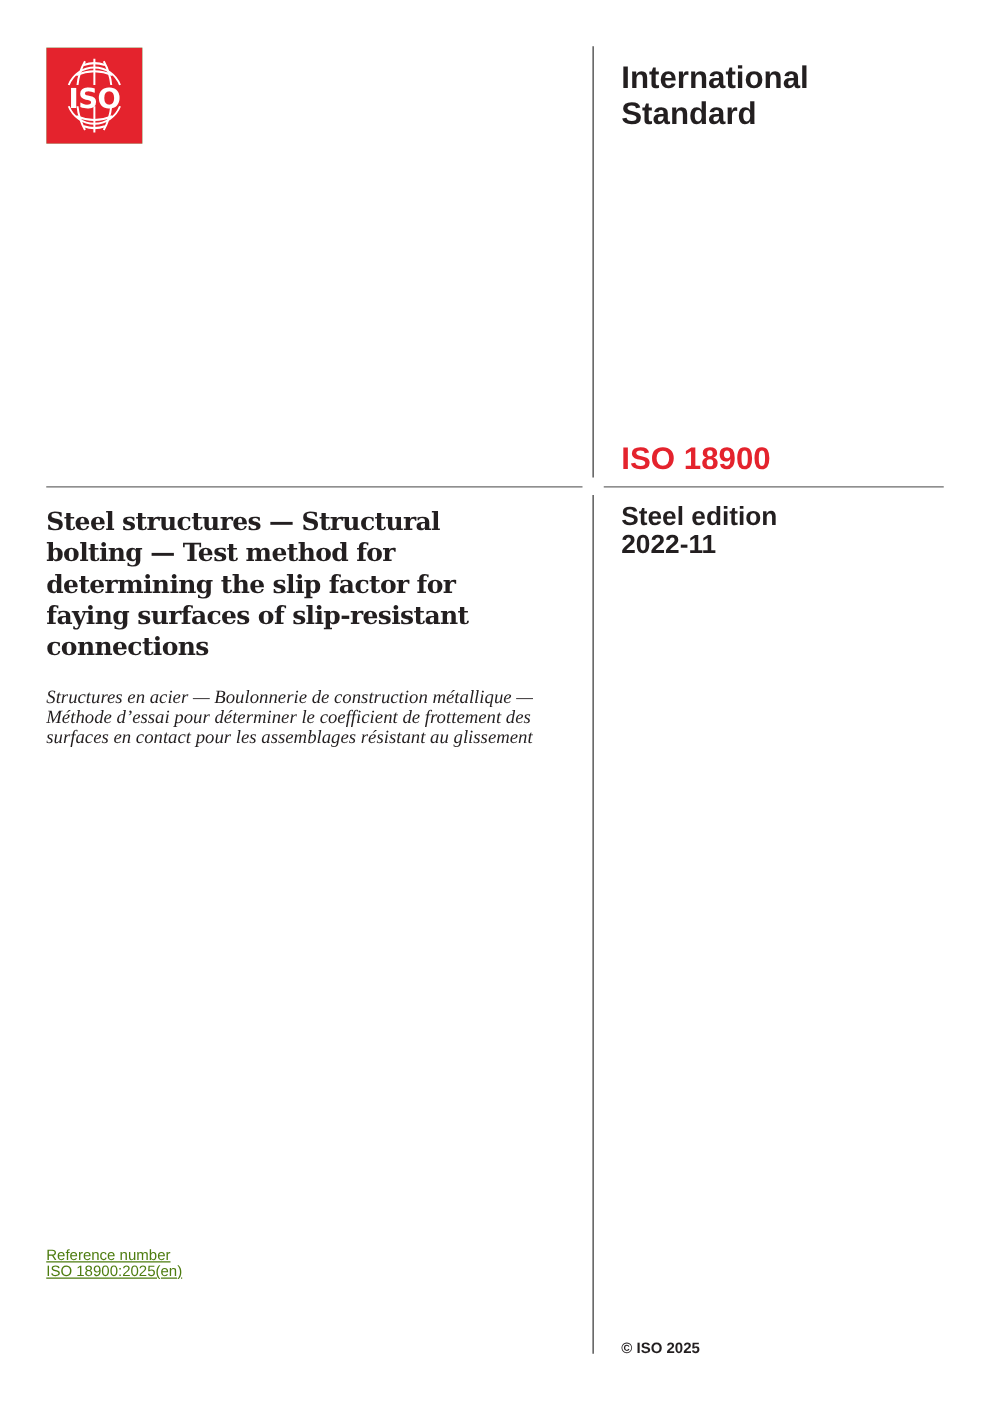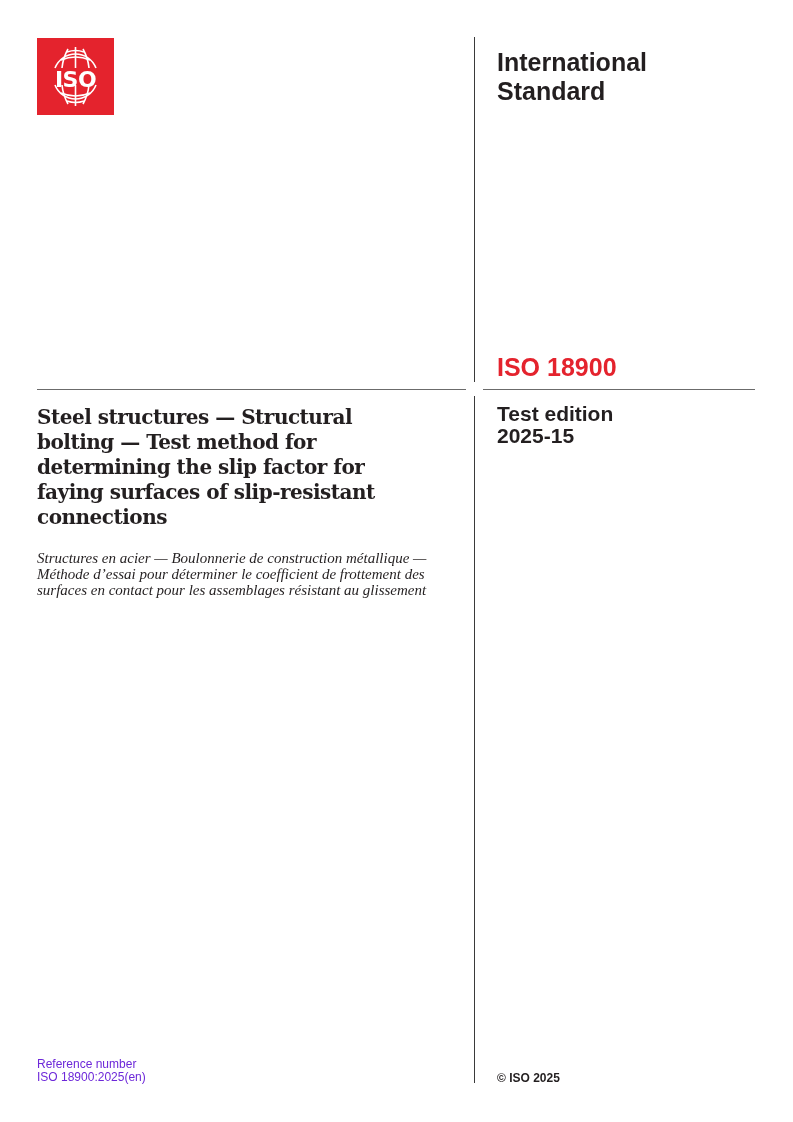--- a/index.html
+++ b/index.html
@@ -99,24 +99,25 @@
       font-style: italic;
       font-size: 15px;
       line-height: 16px;
       color: #231f20;
     }
     .title-fr div { white-space: nowrap; }
 
     .reference {
       position: absolute;
       left: 37px;
-      top: 1058px;
+      top: 998px;
       font-size: 12px;
       line-height: 13px;
-      color: #6d28d9;
+      color: #4d7c0f;
+      text-decoration: underline;
     }
     .reference div { white-space: nowrap; }
 
     .copyright {
       position: absolute;
       left: 497px;
       top: 1072px;
       font-size: 12px;
       line-height: 13px;
       color: #231f20;
@@ -156,22 +157,22 @@
 <div class="hline right"></div>
 
 <div class="doc-type">
   <div>International</div>
   <div>Standard</div>
 </div>
 
 <div class="doc-number">ISO 18900</div>
 
 <div class="edition">
-  <div>Test edition</div>
-  <div>2025-15</div>
+  <div>Steel edition</div>
+  <div>2022-11</div>
 </div>
 
 <div class="title-en">
   <div>Steel structures — Structural</div>
   <div>bolting — Test method for</div>
   <div>determining the slip factor for</div>
   <div>faying surfaces of slip-resistant</div>
   <div>connections</div>
 </div>
 

